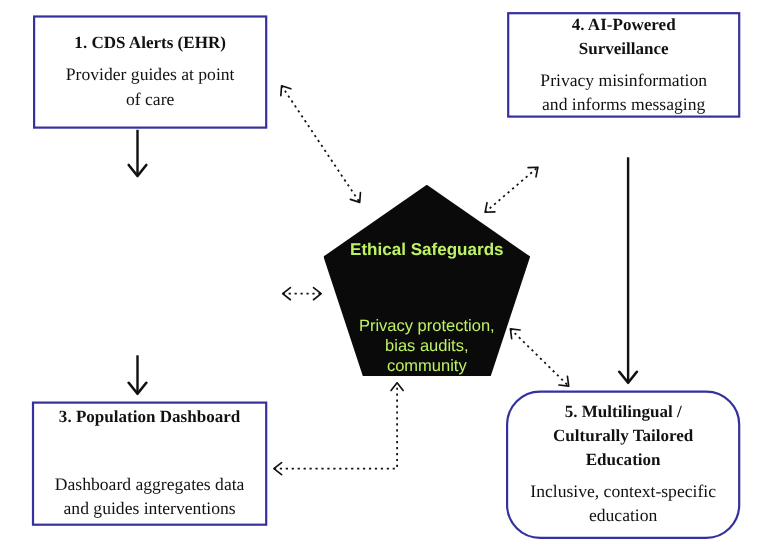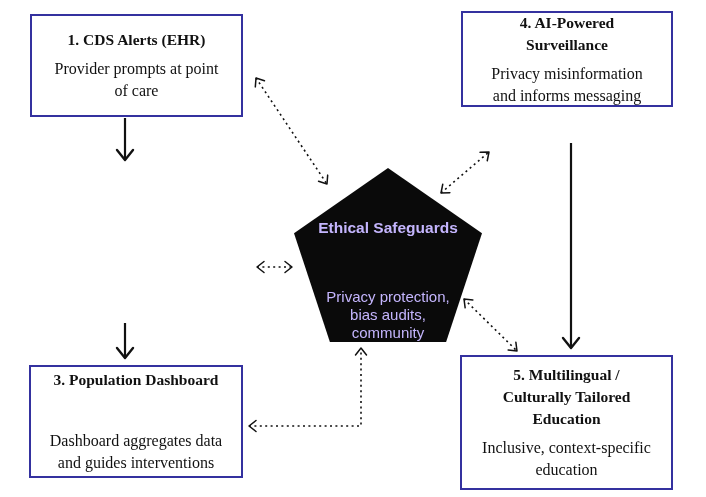--- a/index.html
+++ b/index.html
@@ -48,21 +48,21 @@
     height: 174px;
     background: #0a0a0a;
     clip-path: polygon(50% 0%, 100% 37.5%, 80.9% 100%, 19.1% 100%, 0% 37.5%);
     display: flex;
     flex-direction: column;
     align-items: center;
     text-align: center;
     padding-top: 50px;
     box-sizing: border-box;
     font-family: "Liberation Sans", sans-serif;
-    color: #c4b5fd;
+    color: #bef264;
   }
   .pentagon-title {
     font-weight: bold;
     font-size: 15.5px;
     line-height: 19px;
     margin-bottom: 6px;
   }
   .pentagon-body {
     font-size: 15px;
     line-height: 18px;
@@ -76,39 +76,39 @@
     pointer-events: none;
   }
 </style>
 </head>
 <body>
 
 <div class="canvas">
 
   <div class="node-box" style="left:30px; top:14px; width:213px; height:103px;">
     <div class="node-title">1. CDS Alerts (EHR)</div>
-    <div class="node-body">Provider prompts at point
+    <div class="node-body">Provider guides at point
 of care</div>
   </div>
 
 
   <div class="node-box" style="left:29px; top:365px; width:214px; height:113px;gap:32px;">
     <div class="node-title">3. Population Dashboard</div>
     <div class="node-body">Dashboard aggregates data
 and guides interventions</div>
   </div>
 
   <div class="node-box" style="left:461px; top:11px; width:212px; height:96px;">
     <div class="node-title">4. AI-Powered
 Surveillance</div>
     <div class="node-body">Privacy misinformation
 and informs messaging</div>
   </div>
 
-  <div class="node-box" style="left:460px; top:355px; width:213px; height:135px;">
+  <div class="node-box" style="left:460px; top:355px; width:213px; height:135px;border-radius:31px;">
     <div class="node-title">5. Multilingual /
 Culturally Tailored
 Education</div>
     <div class="node-body">Inclusive, context-specific
 education</div>
   </div>
 
   <div class="pentagon">
     <div class="pentagon-title">Ethical Safeguards</div>
     <div class="pentagon-body">Privacy protection,

